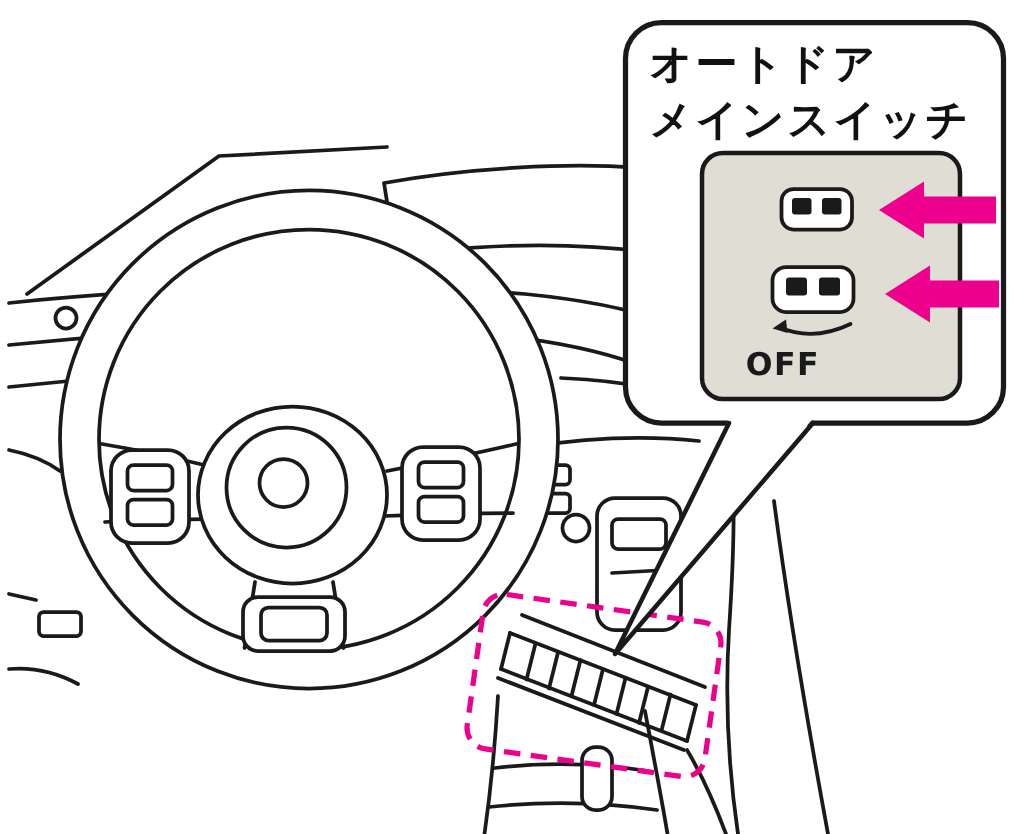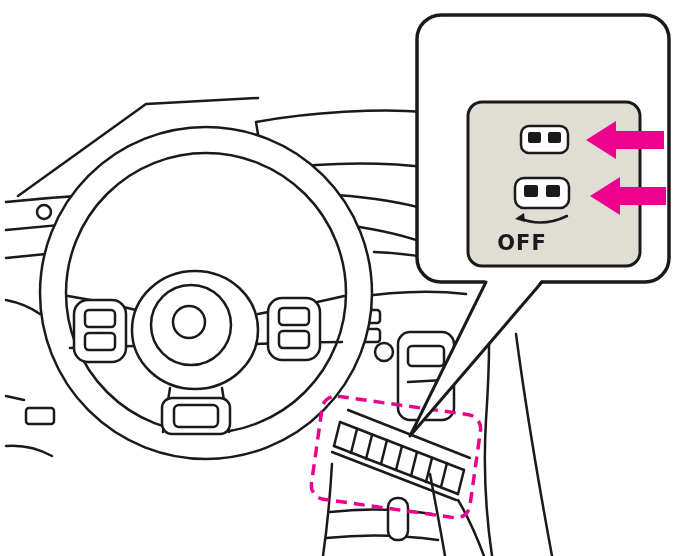--- a/index.html
+++ b/index.html
@@ -123,14 +123,18 @@
         </g>
 
         <text x="522" y="250" text-anchor="middle" class="off-text">OFF</text>
       </g>
 
       <polygon points="586,140 616,121 616,131 664,131 664,149 616,149 616,159" stroke="none" fill="#ec008c"></polygon>
       <polygon points="590,196 620,177 620,187 666,187 666,205 620,205 620,215" stroke="none" fill="#ec008c"></polygon>
     </g>
   </svg>
 
+  <div class="callout-title">
+    <div>オートドア</div>
+    <div>メインスイッチ</div>
+  </div>
 
 </div>
 
 </body></html>

